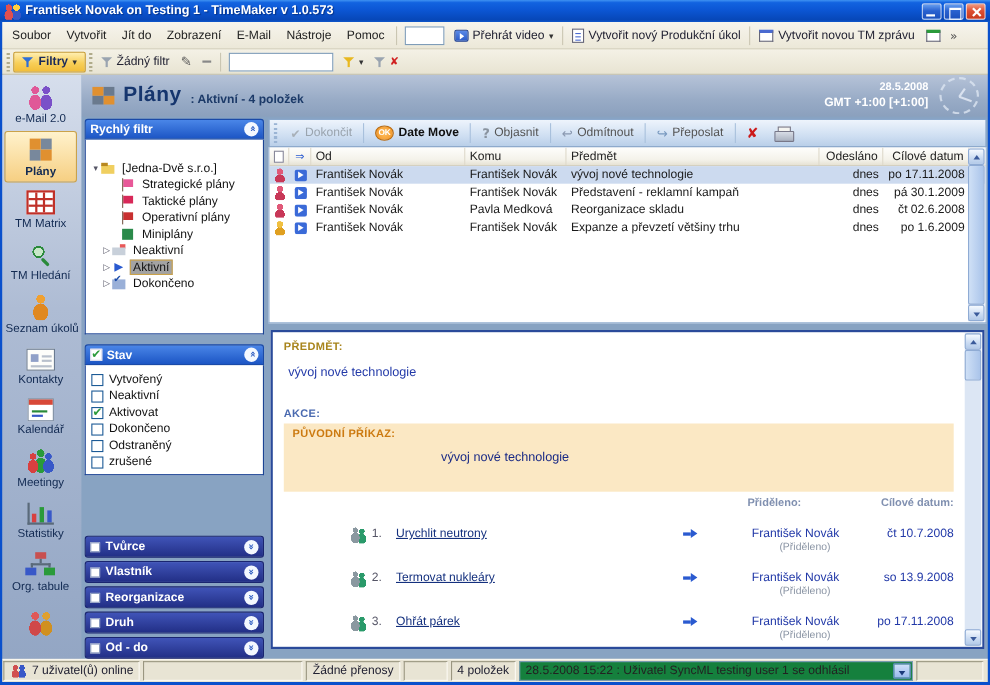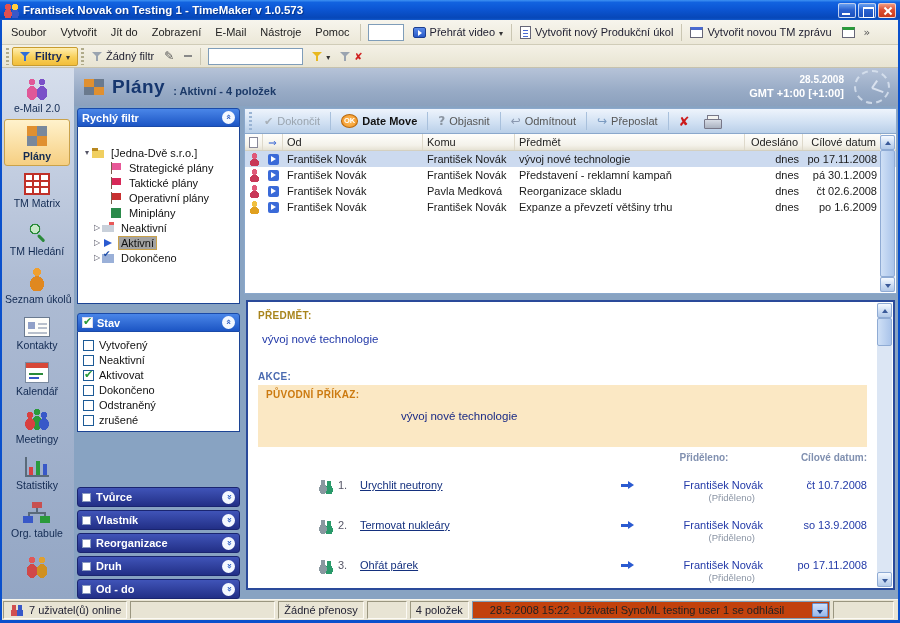--- a/index.html
+++ b/index.html
@@ -253,21 +253,21 @@
 
 .statusbar{position:absolute;left:0;bottom:0;width:900px;height:24px;background:#e8e4d4;border-top:1px solid #f8f6ee;display:flex;align-items:center;padding:1px 3px 4px;z-index:60;white-space:nowrap}
 .ss{height:18px;border:1px solid;border-color:#9a9680 #fcfaf4 #fcfaf4 #9a9680;display:flex;align-items:center;padding:0 5px;margin-right:3px;color:#223}
 .ss.tail{flex:1}
 .sp1{width:145px}.sp2{width:40px}
 .people-mini{width:16px;height:12px;margin-right:4px;flex:none;background:
  radial-gradient(2.5px 2.5px at 5px 3px,#d05050 98%,transparent),
  radial-gradient(2.5px 2.5px at 11px 3px,#3858c8 98%,transparent),
  radial-gradient(3.5px 4px at 5px 9px,#d05050 98%,transparent),
  radial-gradient(3.5px 4px at 11px 9px,#3858c8 98%,transparent)}
-.status-combo{width:358px;height:18px;background:#c2410c;border:1px solid #7f9db9;display:flex;align-items:center;padding-left:17px;position:relative;color:#222;margin-right:3px;overflow:hidden}
+.status-combo{width:358px;height:18px;background:#15803d;border:1px solid #7f9db9;display:flex;align-items:center;padding-left:5px;position:relative;color:#222;margin-right:3px;overflow:hidden}
 .combo-btn{position:absolute;right:1px;top:1px;bottom:1px;width:16px;background:linear-gradient(180deg,#cfe0fa,#99b9ec);border:1px solid #6a90cc;border-radius:1px}
 .combo-btn::after{content:"";position:absolute;left:4px;top:6px;border-top:4px solid #1a3a7a;border-left:3.5px solid transparent;border-right:3.5px solid transparent}
 </style>
 </head>
 <body>
 
 <div class="window">
 
   <div class="titlebar">
     <span class="app-icon"></span>

